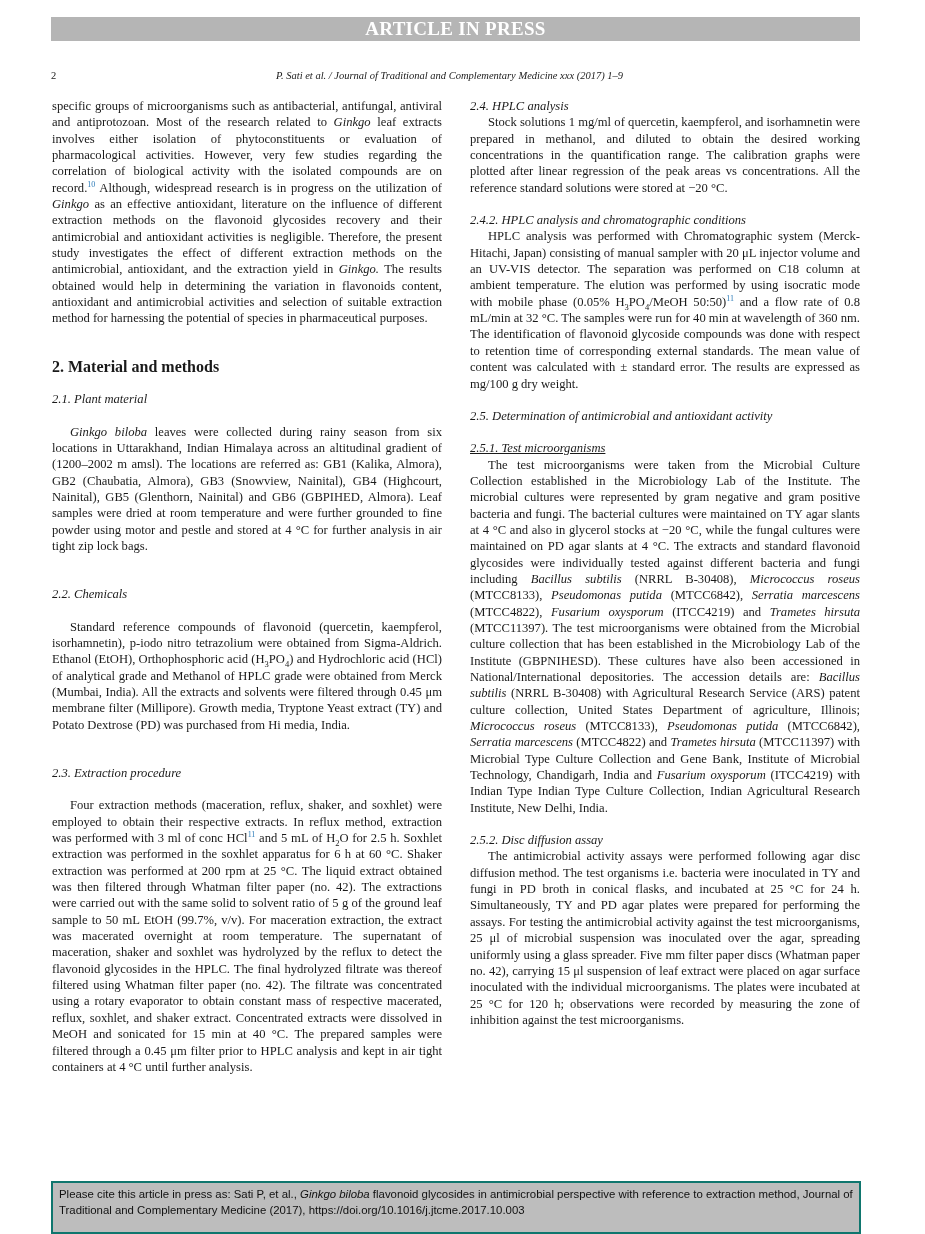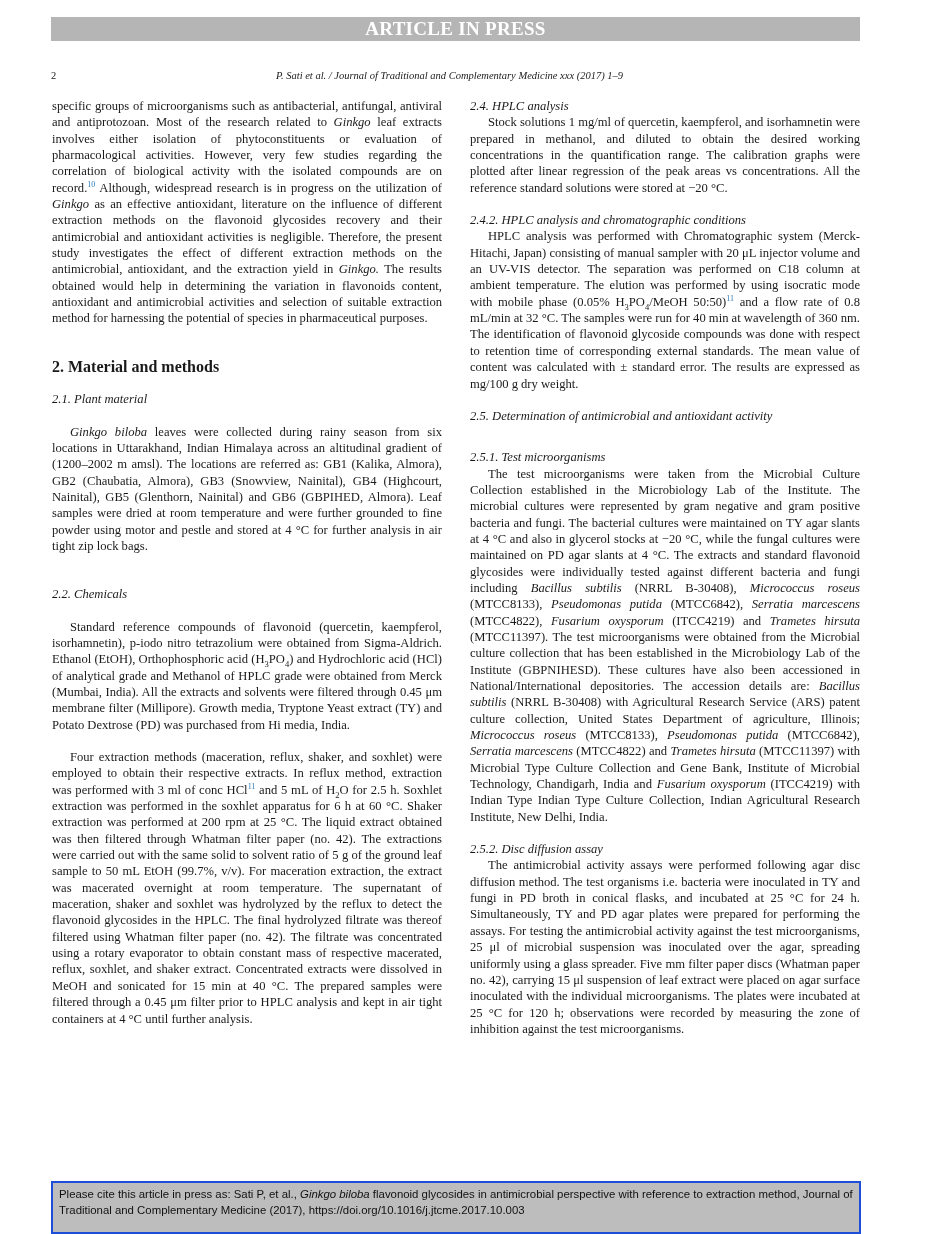--- a/index.html
+++ b/index.html
@@ -17,21 +17,21 @@
   .col.left { left: 52px; }
   .col.right { left: 470px; }
   .col p { margin: 0; }
   .col p.ind { text-indent: 18px; }
   .h1 { font-weight: bold; font-size: 16px; margin: 0; }
   .h2 { font-style: italic; margin: 0; }
   .sup { font-size: 8px; vertical-align: super; line-height: 0; color: #2a7ab8; }
   .sub { font-size: 8.5px; vertical-align: sub; line-height: 0; }
   i { font-style: italic; }
   .cite-box { position: absolute; left: 51px; top: 1181px; width: 805px; height: 49px;
-              background: #bdbdbd; border: 2px solid #1d4ed8; padding: 3px 0 0 6px; box-sizing: border-box; width: 810px; height: 53px;
+              background: #bdbdbd; border: 2px solid #0f766e; padding: 3px 0 0 6px; box-sizing: border-box; width: 810px; height: 53px;
               font-family: "Liberation Sans", "DejaVu Sans", sans-serif; font-size: 11.4px; line-height: 16px; color: #111; }
   .cite-box a { color: #111; text-decoration: none; }
 </style>
 </head>
 <body>
 
 <div class="banner">ARTICLE IN PRESS</div>
 
 <div class="running-head">
   <span class="pg">2</span>
@@ -41,32 +41,33 @@
 <div class="col left">
   <p><span>specific groups of microorganisms such as antibacterial, antifungal, antiviral and antiprotozoan. Most of the research related to </span><i>Ginkgo</i><span> leaf extracts involves either isolation of phytoconstituents or evaluation of pharmacological activities. However, very few studies regarding the correlation of biological activity with the isolated compounds are on record.</span><a class="sup">10</a><span> Although, widespread research is in progress on the utilization of </span><i>Ginkgo</i><span> as an effective antioxidant, literature on the influence of different extraction methods on the flavonoid glycosides recovery and their antimicrobial and antioxidant activities is negligible. Therefore, the present study investigates the effect of different extraction methods on the antimicrobial, antioxidant, and the extraction yield in </span><i>Ginkgo.</i><span> The results obtained would help in determining the variation in flavonoids content, antioxidant and antimicrobial activities and selection of suitable extraction method for harnessing the potential of species in pharmaceutical purposes.</span></p>
 
   <p class="h1" style="margin-top:32px;">2.  Material and methods</p>
   <p class="h2" style="margin-top:16px;">2.1.  Plant material</p>
   <p class="ind" style="margin-top:16px;"><i>Ginkgo biloba</i><span> leaves were collected during rainy season from six locations in Uttarakhand, Indian Himalaya across an altitudinal gradient of (1200–2002 m amsl). The locations are referred as: GB1 (Kalika, Almora), GB2 (Chaubatia, Almora), GB3 (Snowview, Nainital), GB4 (Highcourt, Nainital), GB5 (Glenthorn, Nainital) and GB6 (GBPIHED, Almora). Leaf samples were dried at room temperature and were further grounded to fine powder using motor and pestle and stored at 4 °C for further analysis in air tight zip lock bags.</span></p>
 
   <p class="h2" style="margin-top:32px;">2.2.  Chemicals</p>
   <p class="ind" style="margin-top:16px;"><span>Standard reference compounds of flavonoid (quercetin, kaempferol, isorhamnetin), p-iodo nitro tetrazolium were obtained from Sigma-Aldrich. Ethanol (EtOH), Orthophosphoric acid (H</span><span class="sub">3</span><span>PO</span><span class="sub">4</span><span>) and Hydrochloric acid (HCl) of analytical grade and Methanol of HPLC grade were obtained from Merck (Mumbai, India). All the extracts and solvents were filtered through 0.45 μm membrane filter (Millipore). Growth media, Tryptone Yeast extract (TY) and Potato Dextrose (PD) was purchased from Hi media, India.</span></p>
 
+  <p class="h2" style="margin-top:32px;">2.3.  Extraction procedure</p>
   <p class="ind" style="margin-top:16px;"><span>Four extraction methods (maceration, reflux, shaker, and soxhlet) were employed to obtain their respective extracts. In reflux method, extraction was performed with 3 ml of conc HCl</span><a class="sup">11</a><span> and 5 mL of H</span><span class="sub">2</span><span>O for 2.5 h. Soxhlet extraction was performed in the soxhlet apparatus for 6 h at 60 °C. Shaker extraction was performed at 200 rpm at 25 °C. The liquid extract obtained was then filtered through Whatman filter paper (no. 42). The extractions were carried out with the same solid to solvent ratio of 5 g of the ground leaf sample to 50 mL EtOH (99.7%, v/v). For maceration extraction, the extract was macerated overnight at room temperature. The supernatant of maceration, shaker and soxhlet was hydrolyzed by the reflux to detect the flavonoid glycosides in the HPLC. The final hydrolyzed filtrate was thereof filtered using Whatman filter paper (no. 42). The filtrate was concentrated using a rotary evaporator to obtain constant mass of respective macerated, reflux, soxhlet, and shaker extract. Concentrated extracts were dissolved in MeOH and sonicated for 15 min at 40 °C. The prepared samples were filtered through a 0.45 μm filter prior to HPLC analysis and kept in air tight containers at 4 °C until further analysis.</span></p>
 </div>
 
 <div class="col right">
   <p class="h2">2.4.  HPLC analysis</p>
   <p class="ind">Stock solutions 1 mg/ml of quercetin, kaempferol, and isorhamnetin were prepared in methanol, and diluted to obtain the desired working concentrations in the quantification range. The calibration graphs were plotted after linear regression of the peak areas vs concentrations. All the reference standard solutions were stored at −20 °C.</p>
 
   <p class="h2" style="margin-top:16px;">2.4.2.  HPLC analysis and chromatographic conditions</p>
   <p class="ind"><span>HPLC analysis was performed with Chromatographic system (Merck-Hitachi, Japan) consisting of manual sampler with 20 μL injector volume and an UV-VIS detector. The separation was performed on C18 column at ambient temperature. The elution was performed by using isocratic mode with mobile phase (0.05% H</span><span class="sub">3</span><span>PO</span><span class="sub">4</span><span>/MeOH 50:50)</span><a class="sup">11</a><span> and a flow rate of 0.8 mL/min at 32 °C. The samples were run for 40 min at wavelength of 360 nm. The identification of flavonoid glycoside compounds was done with respect to retention time of corresponding external standards. The mean value of content was calculated with ± standard error. The results are expressed as mg/100 g dry weight.</span></p>
 
   <p class="h2" style="margin-top:16px;">2.5.  Determination of antimicrobial and antioxidant activity</p>
-  <p class="h2" style="margin-top:25px;">2.5.1.  Test microorganisms</p>
+  <p class="h2" style="margin-top:16px;text-decoration:underline;">2.5.1.  Test microorganisms</p>
   <p class="ind"><span>The test microorganisms were taken from the Microbial Culture Collection established in the Microbiology Lab of the Institute. The microbial cultures were represented by gram negative and gram positive bacteria and fungi. The bacterial cultures were maintained on TY agar slants at 4 °C and also in glycerol stocks at −20 °C, while the fungal cultures were maintained on PD agar slants at 4 °C. The extracts and standard flavonoid glycosides were individually tested against different bacteria and fungi including </span><i>Bacillus subtilis</i><span> (NRRL B-30408), </span><i>Micrococcus roseus</i><span> (MTCC8133), </span><i>Pseudomonas putida</i><span> (MTCC6842), </span><i>Serratia marcescens</i><span> (MTCC4822), </span><i>Fusarium oxysporum</i><span> (ITCC4219) and </span><i>Trametes hirsuta</i><span> (MTCC11397). The test microorganisms were obtained from the Microbial culture collection that has been established in the Microbiology Lab of the Institute (GBPNIHESD). These cultures have also been accessioned in National/International depositories. The accession details are: </span><i>Bacillus subtilis</i><span> (NRRL B-30408) with Agricultural Research Service (ARS) patent culture collection, United States Department of agriculture, Illinois; </span><i>Micrococcus roseus</i><span> (MTCC8133), </span><i>Pseudomonas putida</i><span> (MTCC6842), </span><i>Serratia marcescens</i><span> (MTCC4822) and </span><i>Trametes hirsuta</i><span> (MTCC11397) with Microbial Type Culture Collection and Gene Bank, Institute of Microbial Technology, Chandigarh, India and </span><i>Fusarium oxysporum</i><span> (ITCC4219) with Indian Type Indian Type Culture Collection, Indian Agricultural Research Institute, New Delhi, India.</span></p>
 
   <p class="h2" style="margin-top:16px;">2.5.2.  Disc diffusion assay</p>
   <p class="ind">The antimicrobial activity assays were performed following agar disc diffusion method. The test organisms i.e. bacteria were inoculated in TY and fungi in PD broth in conical flasks, and incubated at 25 °C for 24 h. Simultaneously, TY and PD agar plates were prepared for performing the assays. For testing the antimicrobial activity against the test microorganisms, 25 μl of microbial suspension was inoculated over the agar, spreading uniformly using a glass spreader. Five mm filter paper discs (Whatman paper no. 42), carrying 15 μl suspension of leaf extract were placed on agar surface inoculated with the individual microorganisms. The plates were incubated at 25 °C for 120 h; observations were recorded by measuring the zone of inhibition against the test microorganisms.</p>
 </div>
 
 <div class="cite-box">
   <span>Please cite this article in press as: Sati P, et al., </span><i>Ginkgo biloba</i><span> flavonoid glycosides in antimicrobial perspective with reference to extraction method, Journal of Traditional and Complementary Medicine (2017), </span><a>https://doi.org/10.1016/j.jtcme.2017.10.003</a>
 </div>
 

